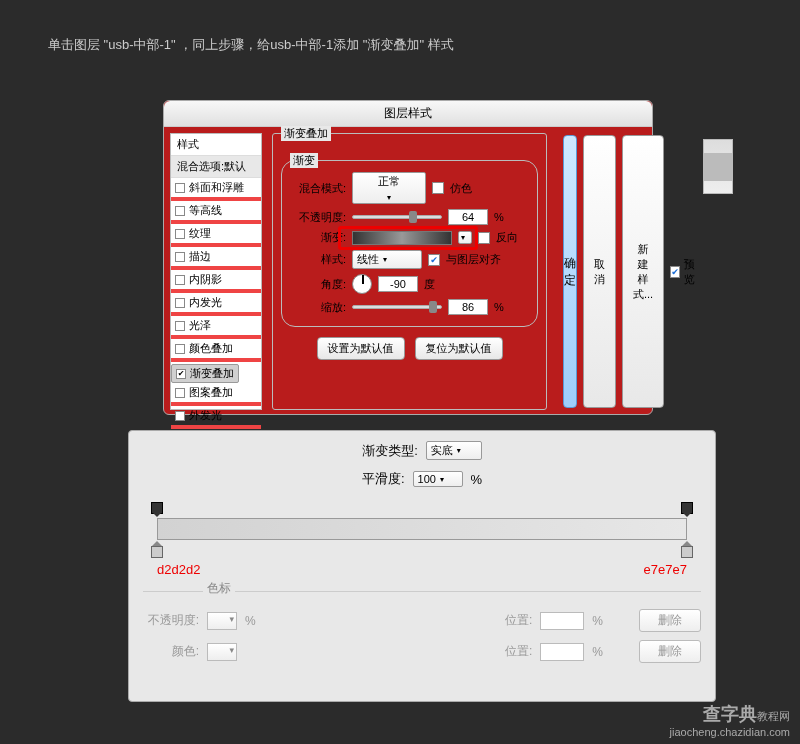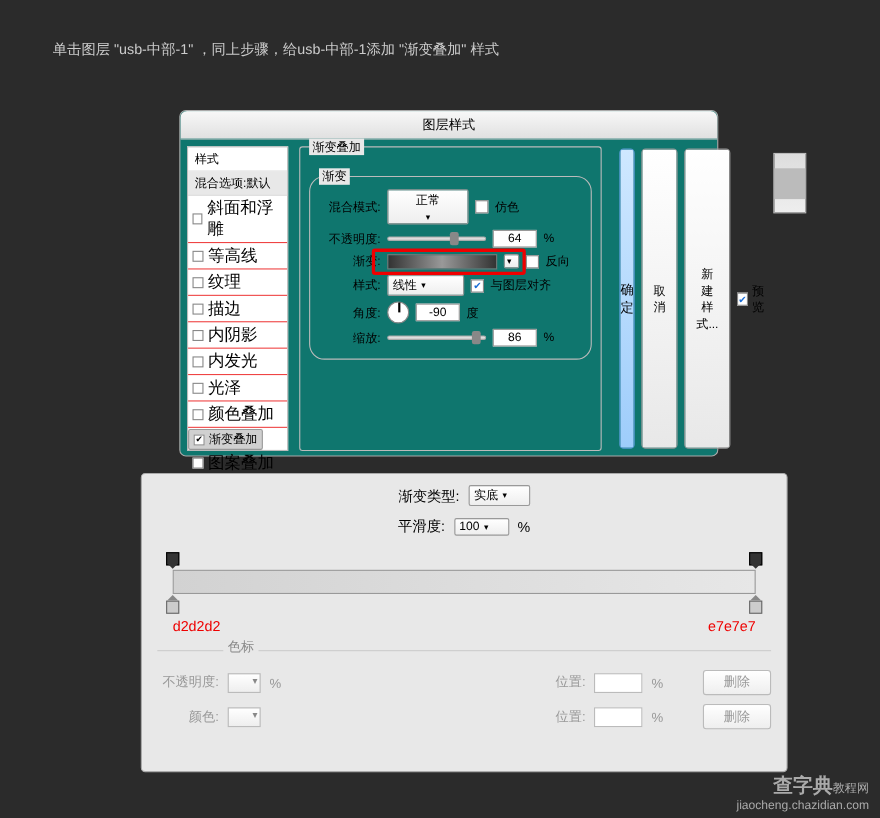--- a/index.html
+++ b/index.html
@@ -1,25 +1,25 @@
 <!DOCTYPE html>
 <html><head>
 <meta charset="utf-8">
 <style>
 * { box-sizing: border-box; margin: 0; padding: 0; font-family: "Microsoft YaHei", SimSun, sans-serif; }
 body { background: #2b2b2b; width: 800px; height: 744px; position: relative; }
 .instructions { color: #ccc; font-size: 13px; line-height: 2; padding: 32px 0 0 48px; }
 .instructions .hl { background: #3a3a3a; padding: 1px 2px; }
-.dialog1 { position: absolute; left: 163px; top: 100px; width: 490px; height: 315px; background: #0f766e; border: 1px solid #aaa; border-radius: 6px; }
+.dialog1 { position: absolute; left: 163px; top: 100px; width: 490px; height: 315px; background: #b91c1c; border: 1px solid #aaa; border-radius: 6px; }
 .titlebar { text-align: center; font-size: 12px; padding: 4px 0; background: linear-gradient(#f8f8f8,#e0e0e0); border-radius: 6px 6px 0 0; border-bottom: 1px solid #ccc; }
 .d1body { display: flex; height: calc(100% - 24px); }
 .sidebar { width: 92px; background: #fff; margin: 6px 0 6px 6px; border: 1px solid #bbb; }
 .sidehead { font-size: 11px; padding: 3px 6px; border-bottom: 1px solid #ddd; }
 .sidehead.blend { background: #e8e8e8; }
-.siderow { display: flex; align-items: center; font-size: 15px; padding: 2px 4px; gap: 4px; border-bottom: 1px solid #ef4444; }
+.siderow { display: flex; align-items: center; font-size: 11px; padding: 2px 4px; gap: 4px; border-bottom: 4px solid #ef4444; }
 .siderow.sel { background: #d0d0d0; }
 .siderow .cb { width: 10px; height: 10px; border: 1px solid #888; background: #fff; display: inline-flex; align-items: center; justify-content: center; font-size: 8px; color: #000; }
 .centerpane { flex: 1; padding: 6px 10px; }
 .fieldset { border: 1px solid #bbb; border-radius: 3px; padding: 6px 8px 10px; margin-bottom: 6px; position: relative; }
 .fslabel { position: absolute; top: -8px; left: 8px; background: #e8e8e8; font-size: 11px; padding: 0 3px; }
 .inner { border: 1px solid #bbb; border-radius: 14px; padding: 6px 8px; margin-top: 20px; }
 .row { display: flex; align-items: center; font-size: 11px; margin: 5px 0; gap: 6px; }
 .row .lbl { width: 56px; text-align: right; }
 .sel { border: 1px solid #999; background: linear-gradient(#fff,#eee); font-size: 11px; padding: 1px 4px; border-radius: 2px; display: inline-flex; align-items: center; gap: 4px; }
 .sel .arr { font-size: 8px; }
@@ -162,20 +162,24 @@
           </div>
           <div class="row">
             <span class="lbl">缩放:</span>
             <span class="slider">
                 <span class="thumb" style="left:76px;"></span>
               </span>
             <span class="numbox">86</span>
             <span>%</span>
           </div>
         </div>
+        <div class="btnrow" style="margin-top:10px;">
+          <button class="btn">设置为默认值</button>
+          <button class="btn">复位为默认值</button>
+        </div>
       </div>
     </div>
     <div class="rightpane">
       <button class="okbtn">确定</button>
       <button class="btn">取消</button>
       <button class="btn">新建样式...</button>
       <div style="display:flex;align-items:center;gap:4px;font-size:11px;">
         <span class="cb2">✔</span>
         <span>预览</span>
       </div>

